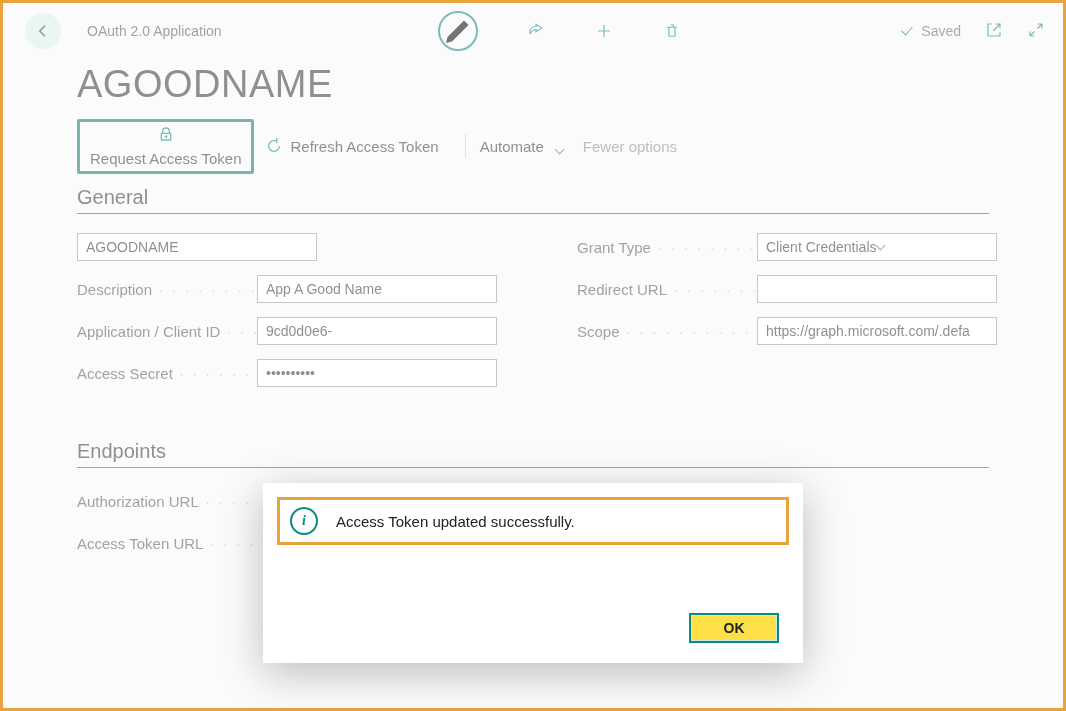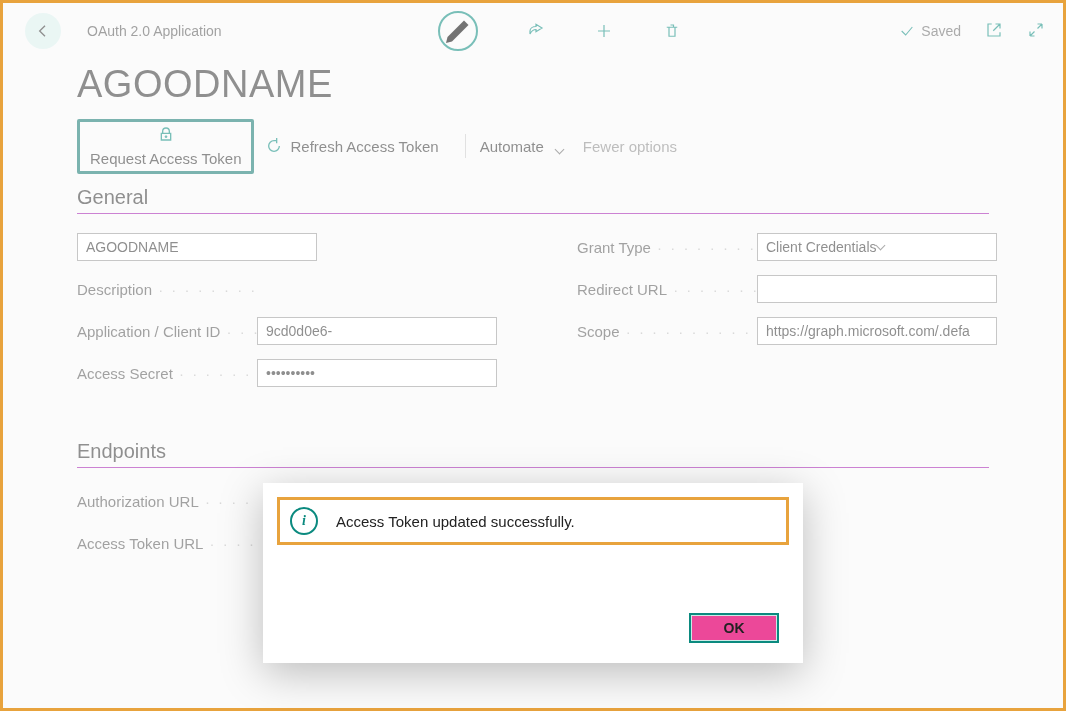--- a/index.html
+++ b/index.html
@@ -149,21 +149,21 @@
   .info-icn {
     width: 28px; height: 28px; border: 2px solid #0b8a7f; border-radius: 50%;
     display:flex; align-items:center; justify-content:center;
     color: #0b8a7f; font-weight: 600; font-family: Georgia, serif; font-style: italic;
   }
   .dlg-text { font-size: 15px; color: #222; }
   .dlg-ok {
     position: absolute; right: 24px; bottom: 20px;
     width: 90px; height: 30px;
     border: 2px solid #0b8a7f;
-    background: #ec4899;
+    background: #fde047;
     display:flex; align-items:center; justify-content:center;
     font-size: 14px; font-weight: 600; color: #222;
     cursor: pointer;
     box-shadow: inset 0 0 0 1px #cdeae7;
   }
 </style>
 </head>
 <body>
 
 <div class="frame">
@@ -247,20 +247,21 @@
 
   <div class="section">
     <div class="sect-head">General</div>
     <div class="form-grid">
       <div class="col">
         <div class="field-row">
           <div class="field-input">AGOODNAME</div>
         </div>
         <div class="field-row">
           <div class="field-label">Description</div>
+          <div class="field-input">App A Good Name</div>
         </div>
         <div class="field-row">
           <div class="field-label">Application / Client ID</div>
           <div class="field-input">9cd0d0e6-</div>
         </div>
         <div class="field-row">
           <div class="field-label">Access Secret</div>
           <div class="field-input">••••••••••</div>
         </div>
       </div>

